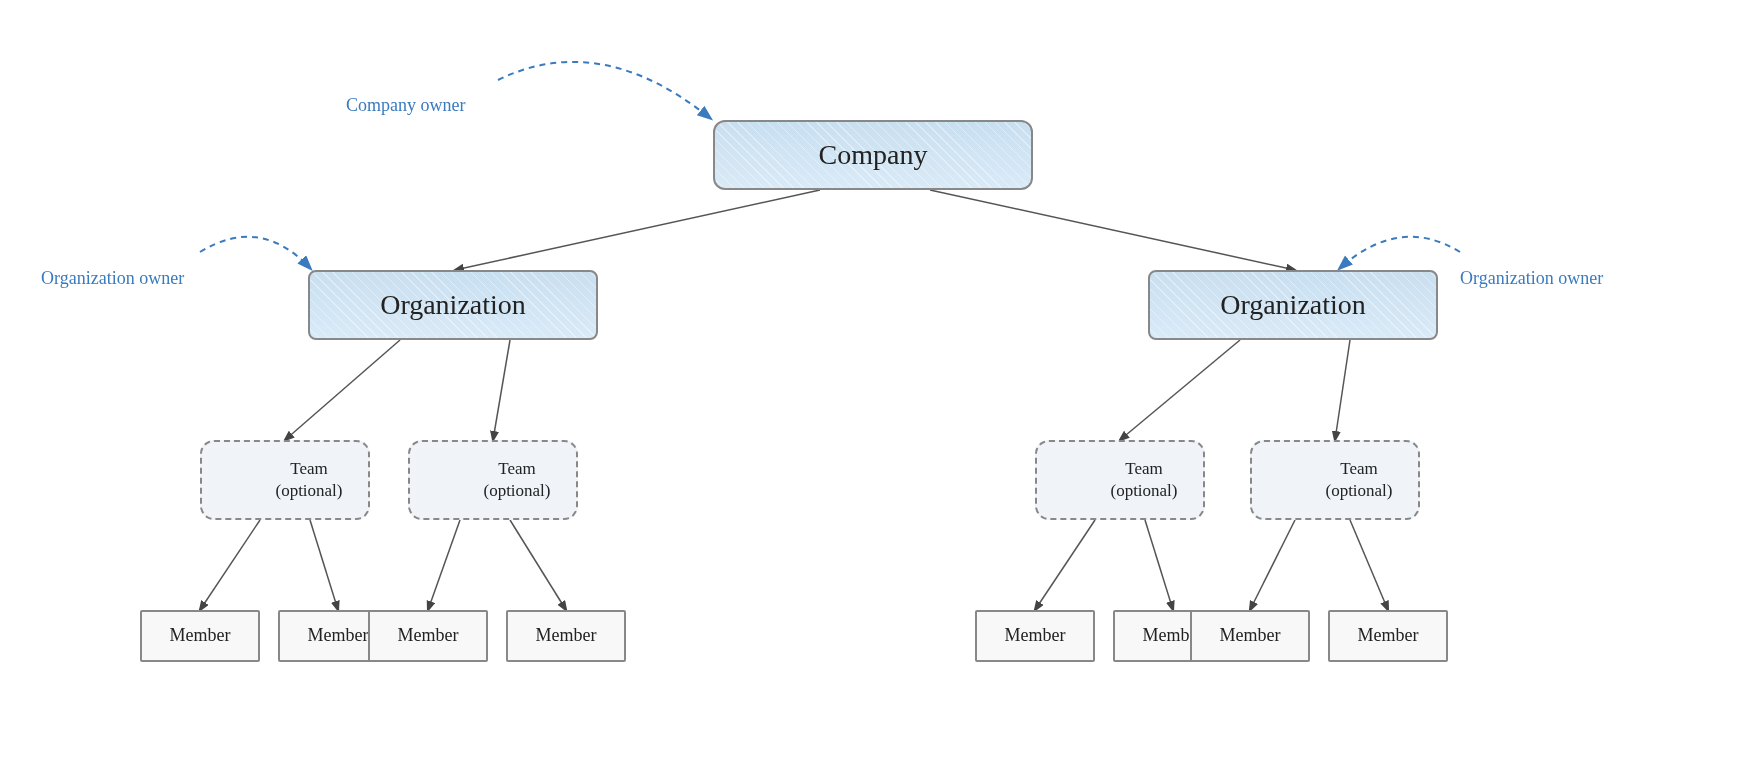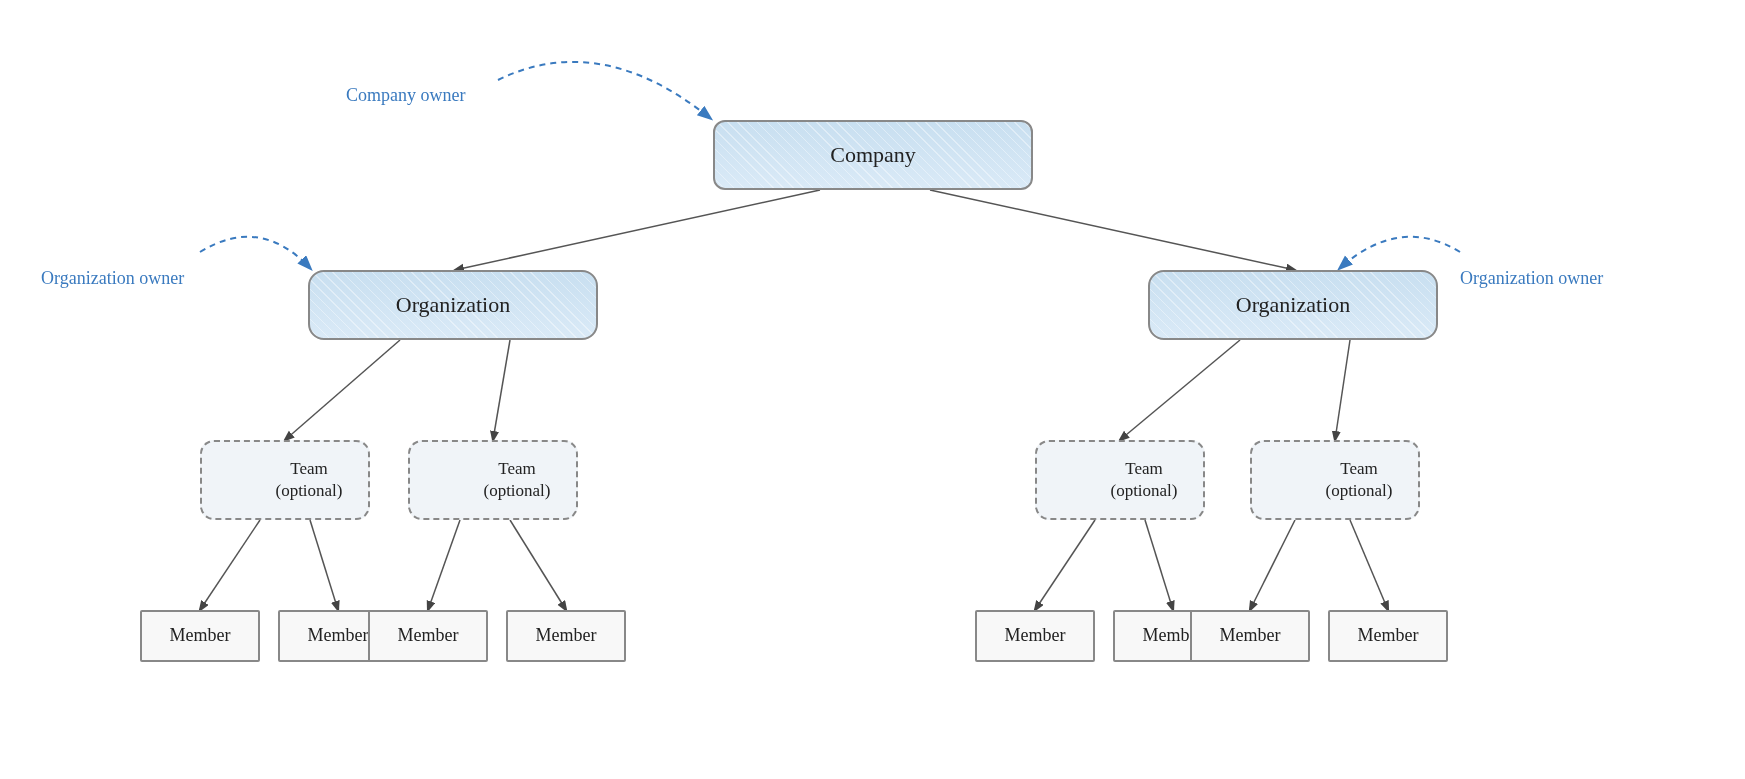--- a/index.html
+++ b/index.html
@@ -26,21 +26,21 @@
       pointer-events: none;
     }
 
     
     .node {
       position: absolute;
       display: flex;
       align-items: center;
       justify-content: center;
       text-align: center;
-      font-size: 22px;
+      font-size: 28px;
       color: #222;
       line-height: 1.3;
     }
 
     .node-company {
       width: 320px;
       height: 70px;
       left: 713px;
       top: 120px;
       background: #d6e8f5;
@@ -54,21 +54,21 @@
         rgba(255,255,255,0.4) 6px,
         rgba(255,255,255,0.4) 7px
       ), linear-gradient(#c8dff0, #daeaf7);
     }
 
     .node-org {
       width: 290px;
       height: 70px;
       background: #d6e8f5;
       border: 2px solid #888;
-      border-radius: 16px;
+      border-radius: 8px;
       background-image: repeating-linear-gradient(
         45deg,
         transparent,
         transparent 6px,
         rgba(255,255,255,0.4) 6px,
         rgba(255,255,255,0.4) 7px
       ), linear-gradient(#c8dff0, #daeaf7);
     }
 
     .node-org-left {
@@ -120,21 +120,21 @@
     
     .owner-label {
       position: absolute;
       color: #3a7abf;
       font-size: 18px;
       font-family: Georgia, serif;
     }
 
     .label-company-owner {
       left: 346px;
-      top: 85px;
+      top: 95px;
     }
 
     .label-org-owner-left {
       left: 41px;
       top: 268px;
     }
 
     .label-org-owner-right {
       left: 1460px;
       top: 268px;

